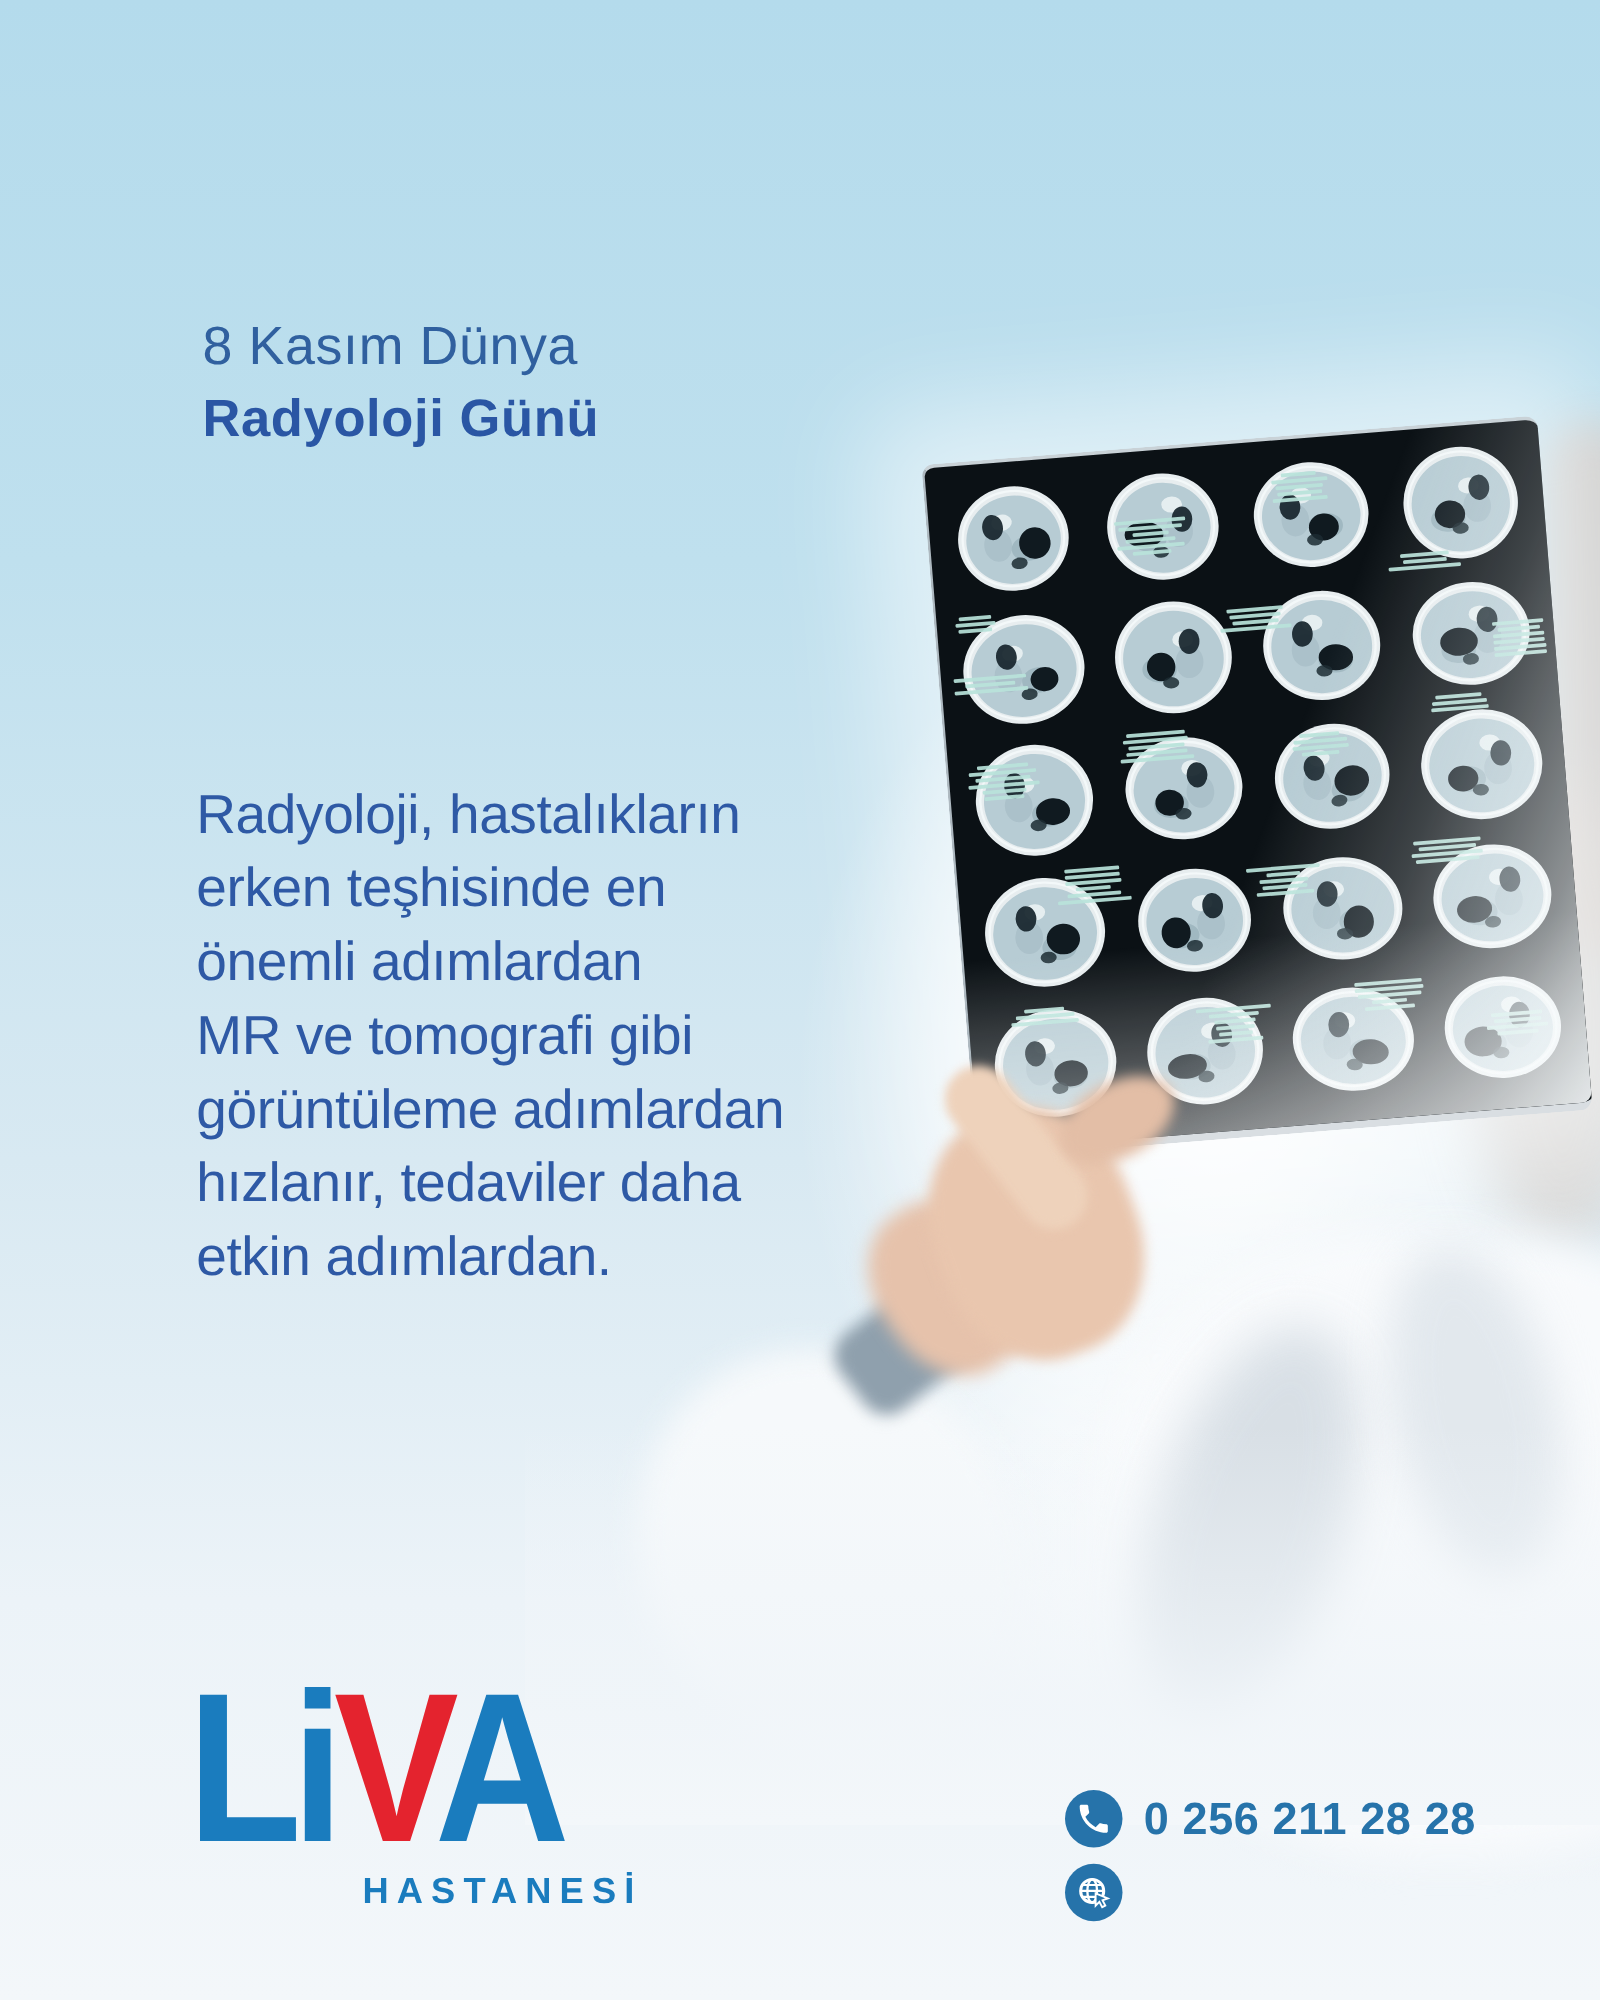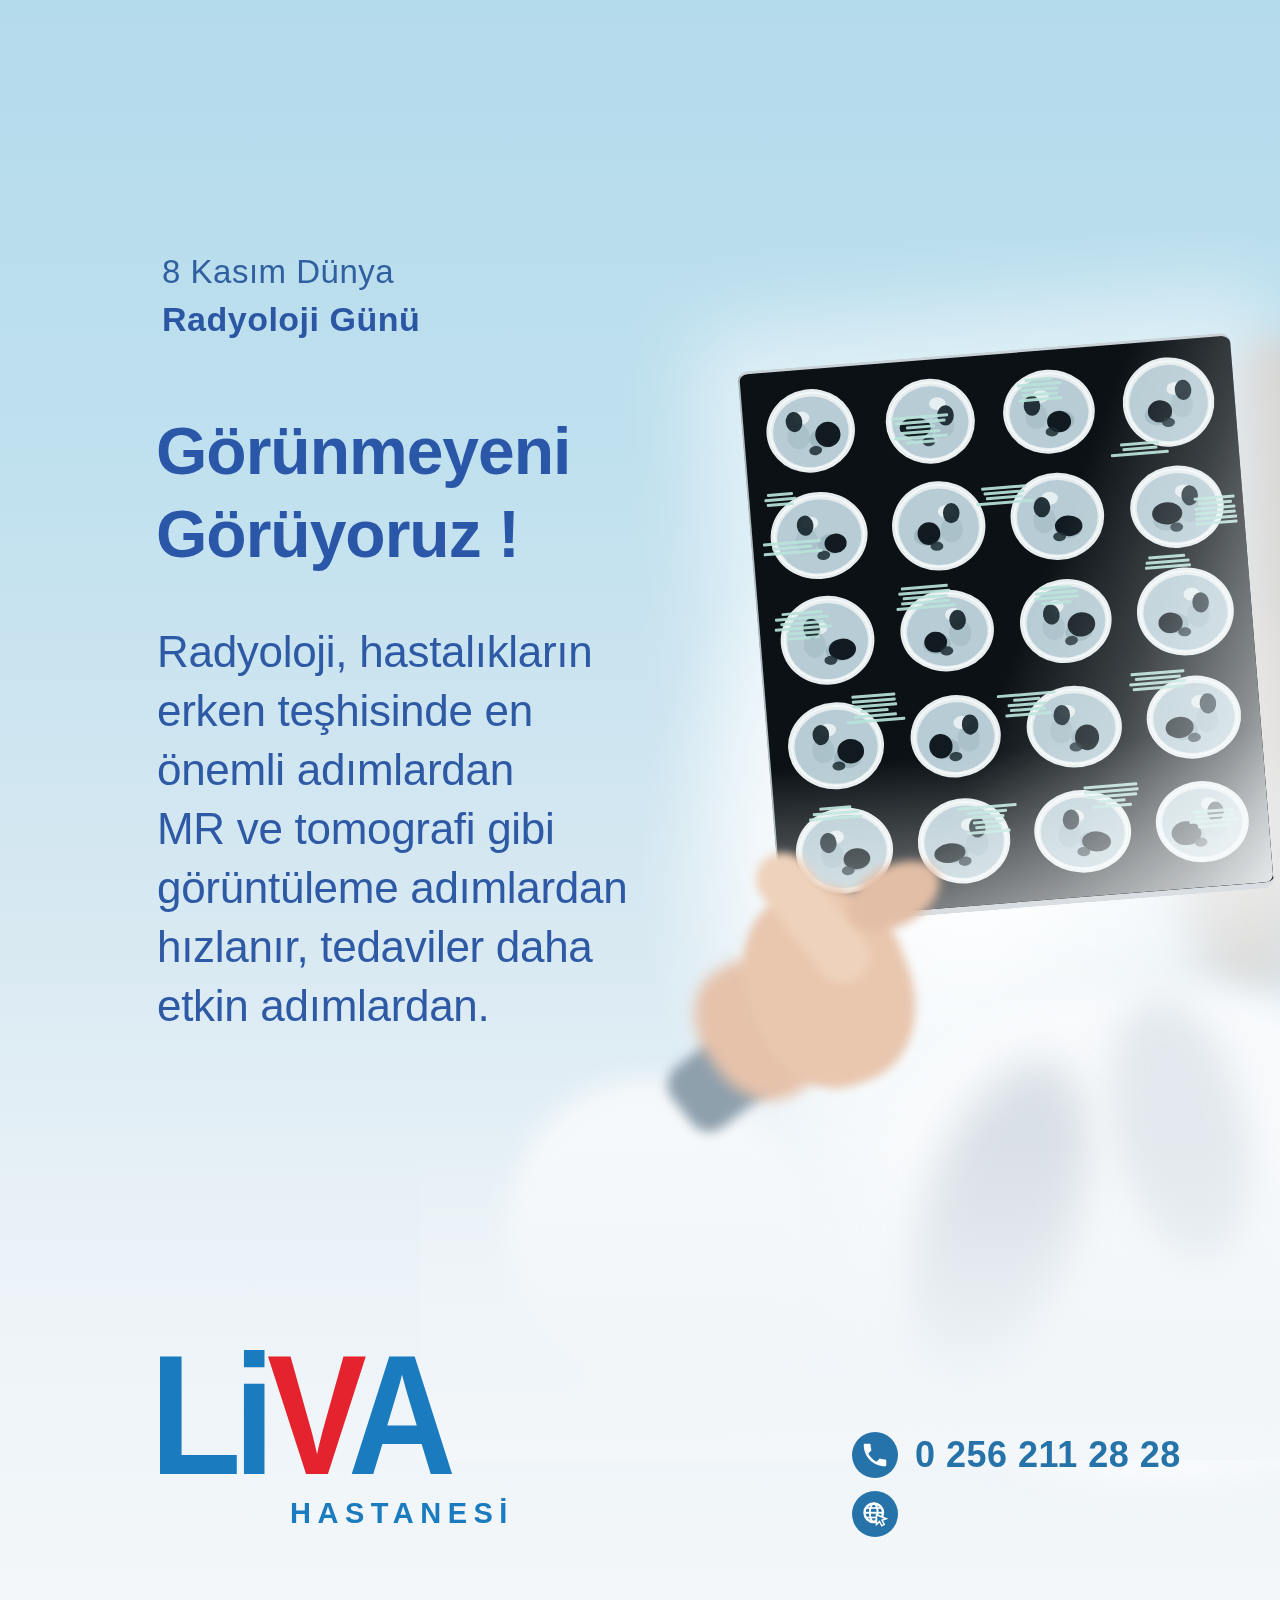--- a/index.html
+++ b/index.html
@@ -38,22 +38,22 @@
   .sleeve{position:absolute;left:515px;top:1075px;width:300px;height:340px;background:#f6f9fb;border-radius:50%;transform:rotate(-30deg);filter:blur(12px);z-index:4;}
   .cuff{position:absolute;left:666px;top:1026px;width:152px;height:76px;background:#8fa0ad;border-radius:22px;transform:rotate(-38deg);filter:blur(6px);z-index:4;}
   .forearm{position:absolute;left:703px;top:958px;width:112px;height:145px;background:#e6c2ab;border-radius:45%;transform:rotate(-35deg);filter:blur(7px);z-index:4;}
   .hand-palm{position:absolute;left:748px;top:886px;width:162px;height:202px;background:#e9c6ae;border-radius:45%;transform:rotate(-20deg);filter:blur(5px);z-index:5;}
   .hand-thumb{position:absolute;left:786px;top:842px;width:54px;height:152px;background:#eed2bb;border-radius:27px;transform:rotate(-38deg);filter:blur(4px);z-index:5;}
   .hand-finger{position:absolute;left:845px;top:866px;width:98px;height:60px;background:#e3bea6;border-radius:50%;transform:rotate(-28deg);filter:blur(5px);z-index:5;}
   .bottom-fade{position:absolute;left:420px;top:1140px;width:860px;height:320px;z-index:5;
     background:linear-gradient(to bottom, rgba(240,245,249,0) 0%, rgba(240,245,249,.85) 70%, rgba(243,247,250,1) 100%);}
   
   .kicker{position:absolute;left:162px;top:253px;z-index:6;color:#30609f;}
-  .kicker .k1{font-size:33px;font-weight:400;letter-spacing:.5px;}
-  .kicker .k2{font-size:34px;font-weight:800;color:#2a56a4;margin-top:9px;letter-spacing:.5px;}
+  .kicker .k1{font-size:43px;font-weight:400;letter-spacing:.5px;}
+  .kicker .k2{font-size:42px;font-weight:800;color:#2a56a4;margin-top:9px;letter-spacing:.5px;}
   .headline{position:absolute;left:156px;top:410px;z-index:6;color:#2b57a9;font-weight:800;font-size:66px;line-height:83px;letter-spacing:-1px;}
   .bodytext{position:absolute;left:157px;top:622px;z-index:6;color:#2e59a5;font-size:44px;line-height:59px;font-weight:500;letter-spacing:-.3px;}
   
   .liva{position:absolute;left:150px;top:1330px;z-index:6;font-size:170px;line-height:1;font-weight:800;letter-spacing:-9px;transform:scaleX(.88);transform-origin:left top;white-space:nowrap;}
   .c-blue{color:#1a7cbe;} .c-red{color:#e4232e;}
   .hastanesi{position:absolute;left:290px;top:1497px;z-index:6;font-size:29px;font-weight:800;letter-spacing:6.5px;color:#1a7cbe;}
   
   .contact{position:absolute;left:852px;top:1432px;z-index:6;display:flex;flex-direction:column;gap:13px;}
   .contact-row{display:flex;align-items:center;gap:17px;}
   .icon-circle{width:46px;height:46px;border-radius:50%;background:#2673aa;display:flex;align-items:center;justify-content:center;flex:0 0 auto;}
@@ -463,24 +463,20 @@
   <div class="hand-palm"></div>
   <div class="hand-thumb"></div>
   <div class="hand-finger"></div>
   <div class="bottom-fade"></div>
 
   <div class="kicker">
     <div class="k1">8 Kasım Dünya</div>
     <div class="k2">Radyoloji Günü</div>
   </div>
 
-  <div class="headline">
-    <div>Görünmeyeni</div>
-    <div>Görüyoruz !</div>
-  </div>
 
   <div class="bodytext">
     <div>Radyoloji, hastalıkların</div>
     <div>erken teşhisinde en</div>
     <div>önemli adımlardan</div>
     <div>MR ve tomografi gibi</div>
     <div>görüntüleme adımlardan</div>
     <div>hızlanır, tedaviler daha</div>
     <div>etkin adımlardan.</div>
   </div>

